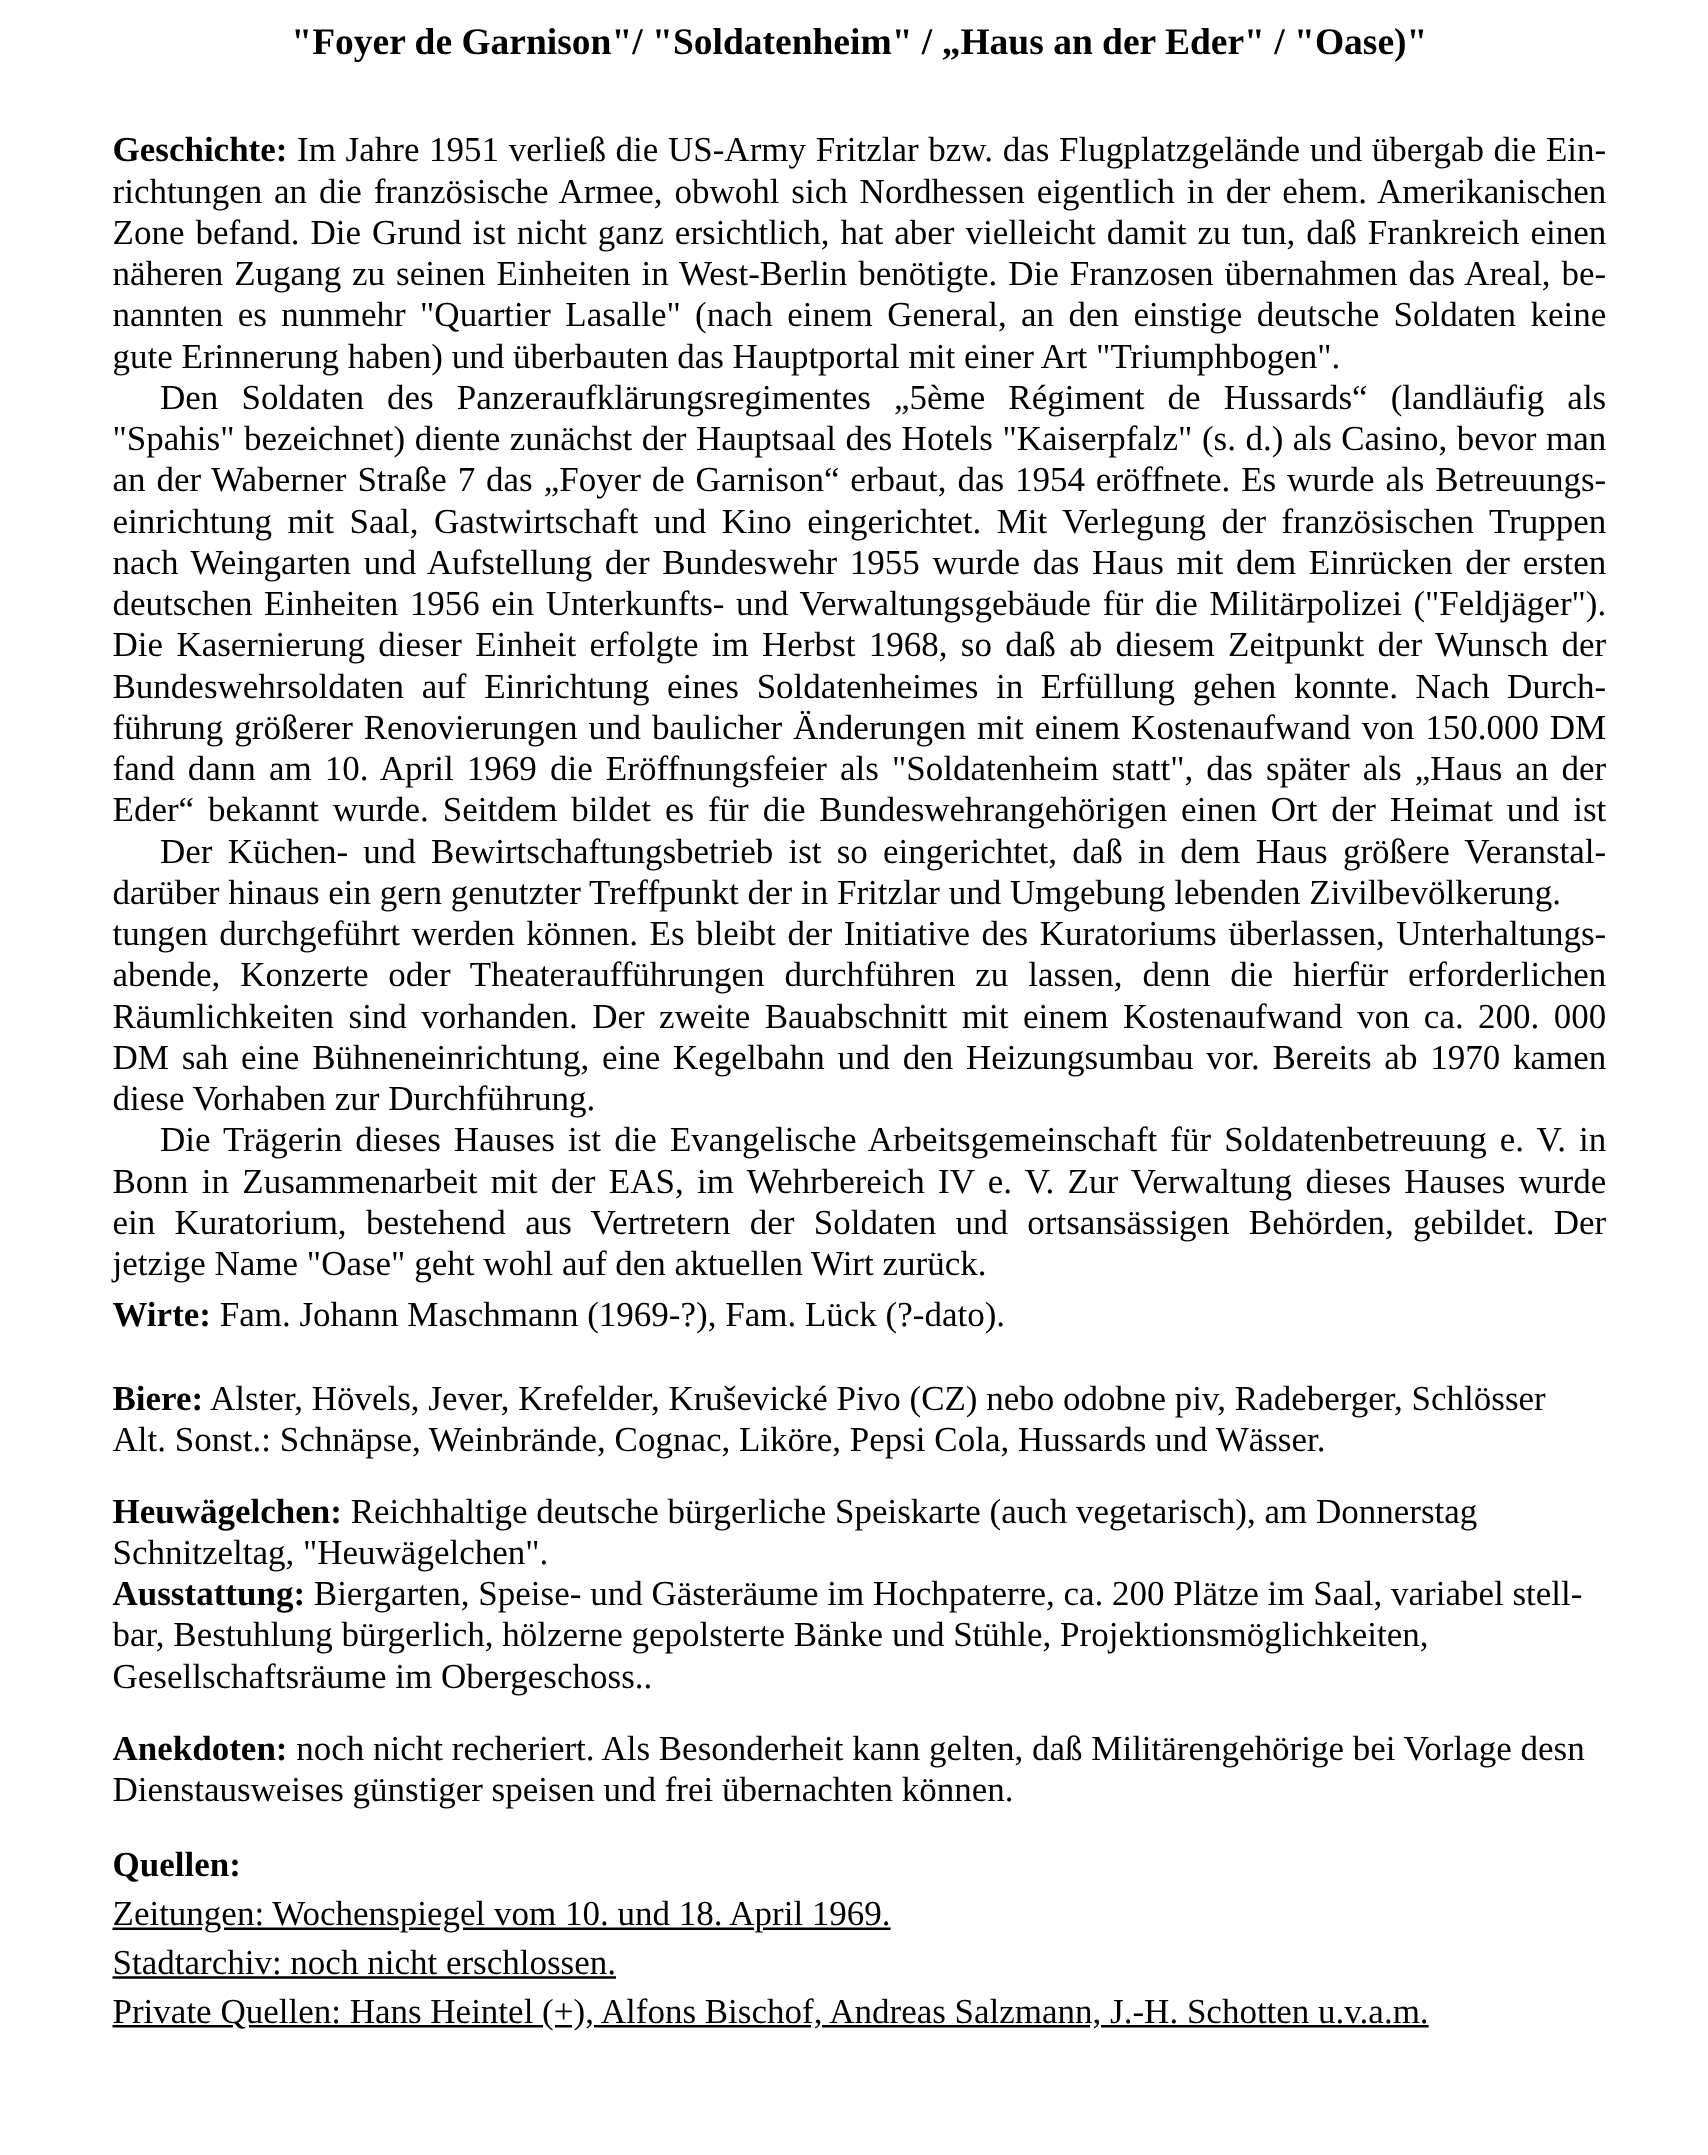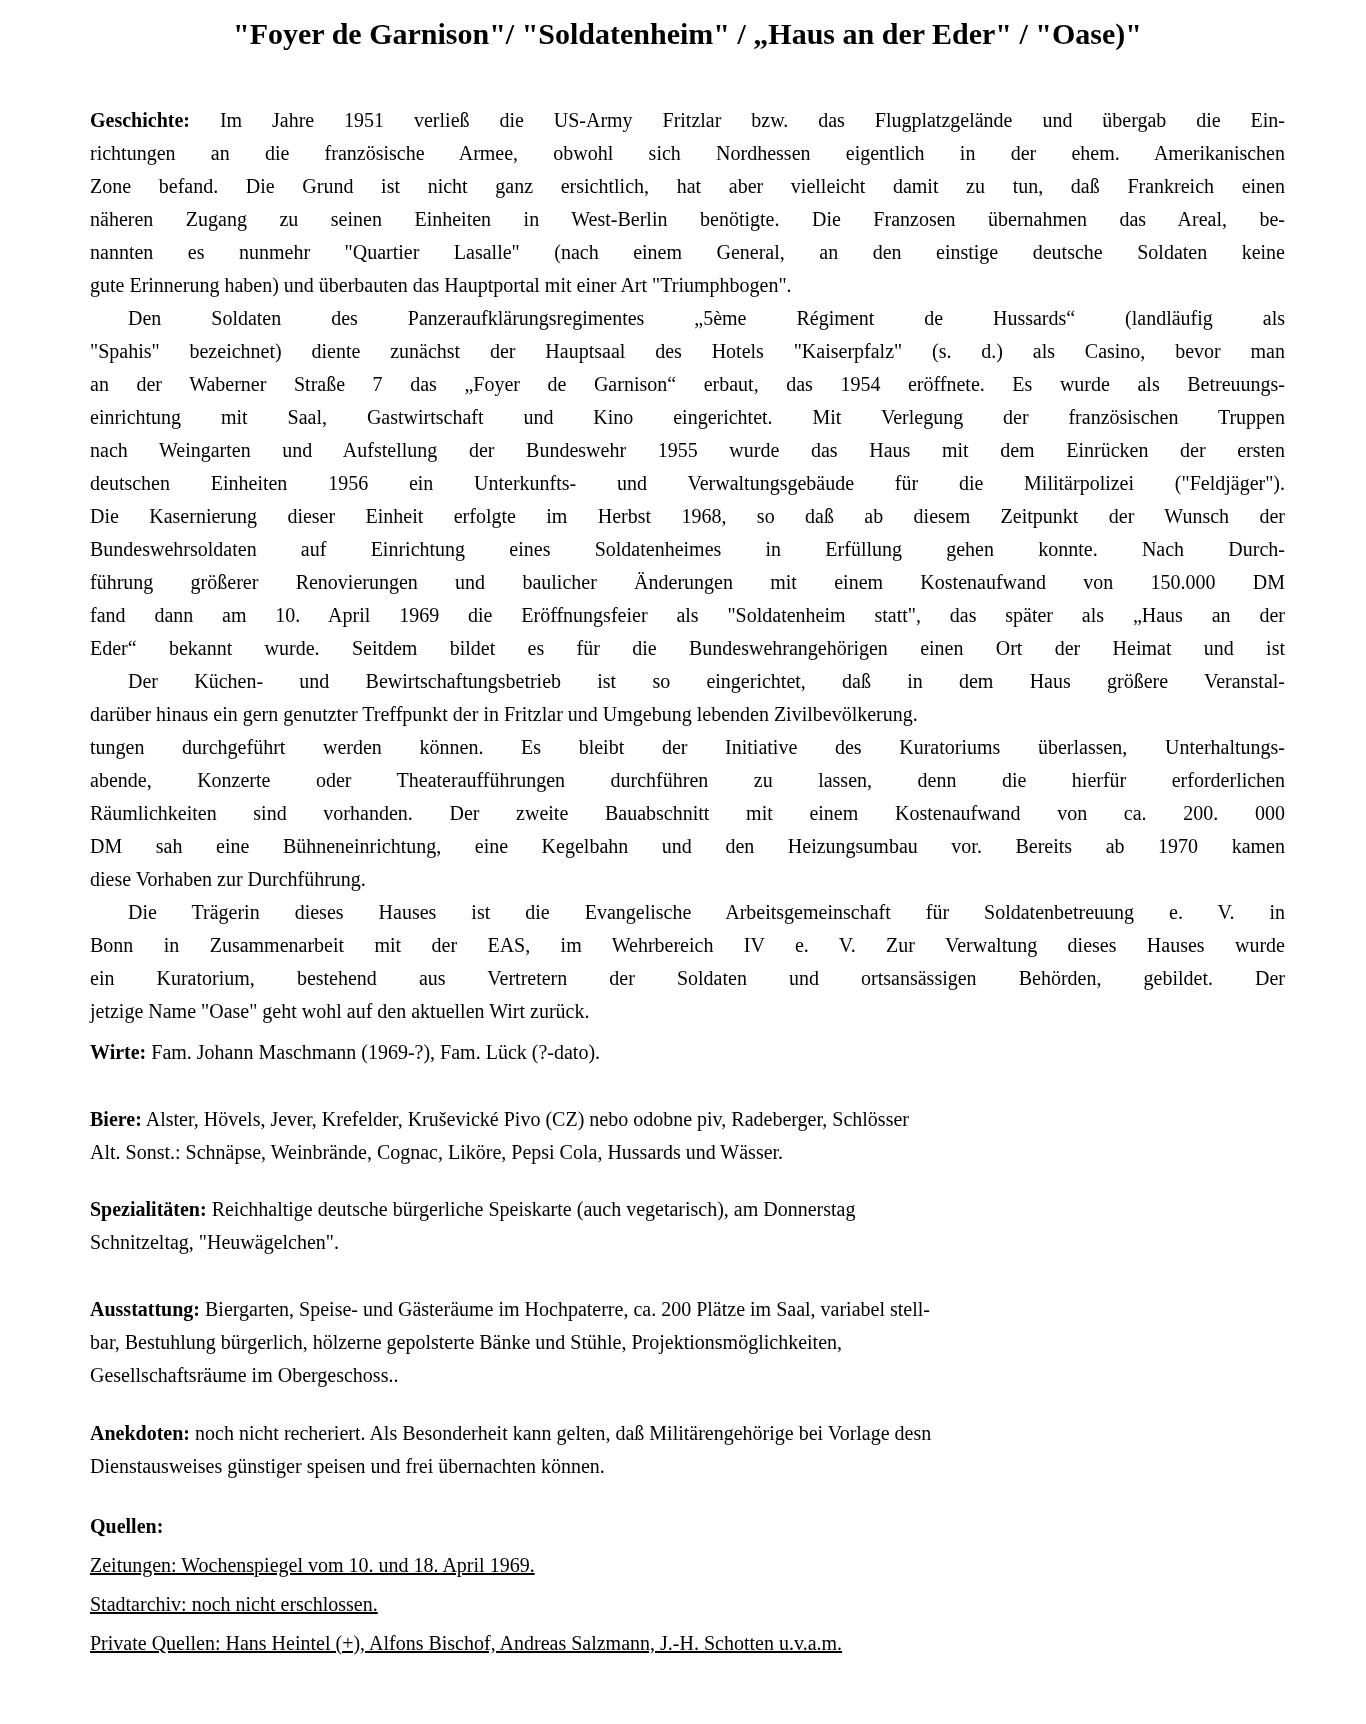--- a/index.html
+++ b/index.html
@@ -17,34 +17,34 @@
   .title {
     text-align: center;
     font-weight: bold;
     font-size: 30px;
     line-height: 36px;
     white-space: nowrap;
   }
   .doc-body { margin-top: 52px; }
   .section { margin: 0; }
   .line {
-    font-size: 20px;
+    font-size: 28px;
     line-height: 33px;
     min-height: 33px;
   }
   .line b { font-weight: bold; }
   .just { text-align: justify; text-align-last: justify; }
   .just.last { text-align-last: left; }
   .indent { text-indent: 38px; }
   .heading { font-weight: bold; margin-top: 17px; }
   
   .sec-wirte          { margin-top: 8px;  }
   .sec-biere          { margin-top: 34px; }
   .sec-spezialitaeten { margin-top: 24px; }
-  .sec-ausstattung    { margin-top: 34px; }
+  .sec-ausstattung    { }
   .sec-anekdoten      { margin-top: 25px; }
   .sec-quellen        { margin-top: 27px; }
   .sec-quellen .line + .line,
   .sec-quellen .line.q-item { margin-top: 6px; text-decoration: underline; }
 </style>
 </head>
 <body>
 
 <div class="page">
   <div class="title">"Foyer de Garnison"/ "Soldatenheim" / „Haus an der Eder" / "Oase)"</div>
@@ -80,21 +80,21 @@
         <div class="line just last">jetzige Name "Oase" geht wohl auf den aktuellen Wirt zurück.</div>
       </section>
       <section class="section sec-wirte">
         <div class="line last"><b>Wirte:</b> Fam. Johann Maschmann (1969-?), Fam. Lück (?-dato).</div>
       </section>
       <section class="section sec-biere">
         <div class="line"><b>Biere:</b> Alster, Hövels, Jever, Krefelder, Kruševické Pivo (CZ) nebo odobne piv, Radeberger, Schlösser</div>
         <div class="line last">Alt. Sonst.: Schnäpse, Weinbrände, Cognac, Liköre, Pepsi Cola, Hussards und Wässer.</div>
       </section>
       <section class="section sec-spezialitaeten">
-        <div class="line"><b>Spezialitäten:</b> Reichhaltige deutsche bürgerliche Speiskarte (auch vegetarisch), am Donnerstag</div>
+        <div class="line"><b>Heuwägelchen:</b> Reichhaltige deutsche bürgerliche Speiskarte (auch vegetarisch), am Donnerstag</div>
         <div class="line last">Schnitzeltag, "Heuwägelchen".</div>
       </section>
       <section class="section sec-ausstattung">
         <div class="line"><b>Ausstattung:</b> Biergarten, Speise- und Gästeräume im Hochpaterre, ca. 200 Plätze im Saal, variabel stell-</div>
         <div class="line">bar, Bestuhlung bürgerlich, hölzerne gepolsterte Bänke und Stühle, Projektionsmöglichkeiten,</div>
         <div class="line last">Gesellschaftsräume im Obergeschoss..</div>
       </section>
       <section class="section sec-anekdoten">
         <div class="line"><b>Anekdoten:</b> noch nicht recheriert. Als Besonderheit kann gelten, daß Militärengehörige bei Vorlage desn</div>
         <div class="line last">Dienstausweises günstiger speisen und frei übernachten können.</div>

